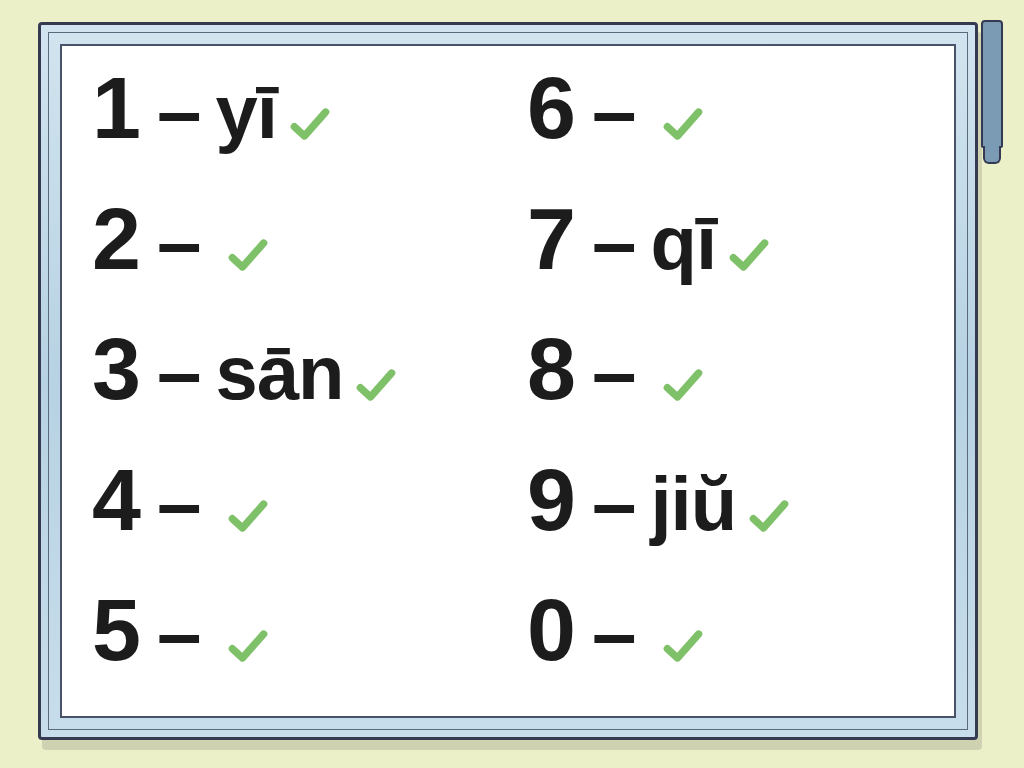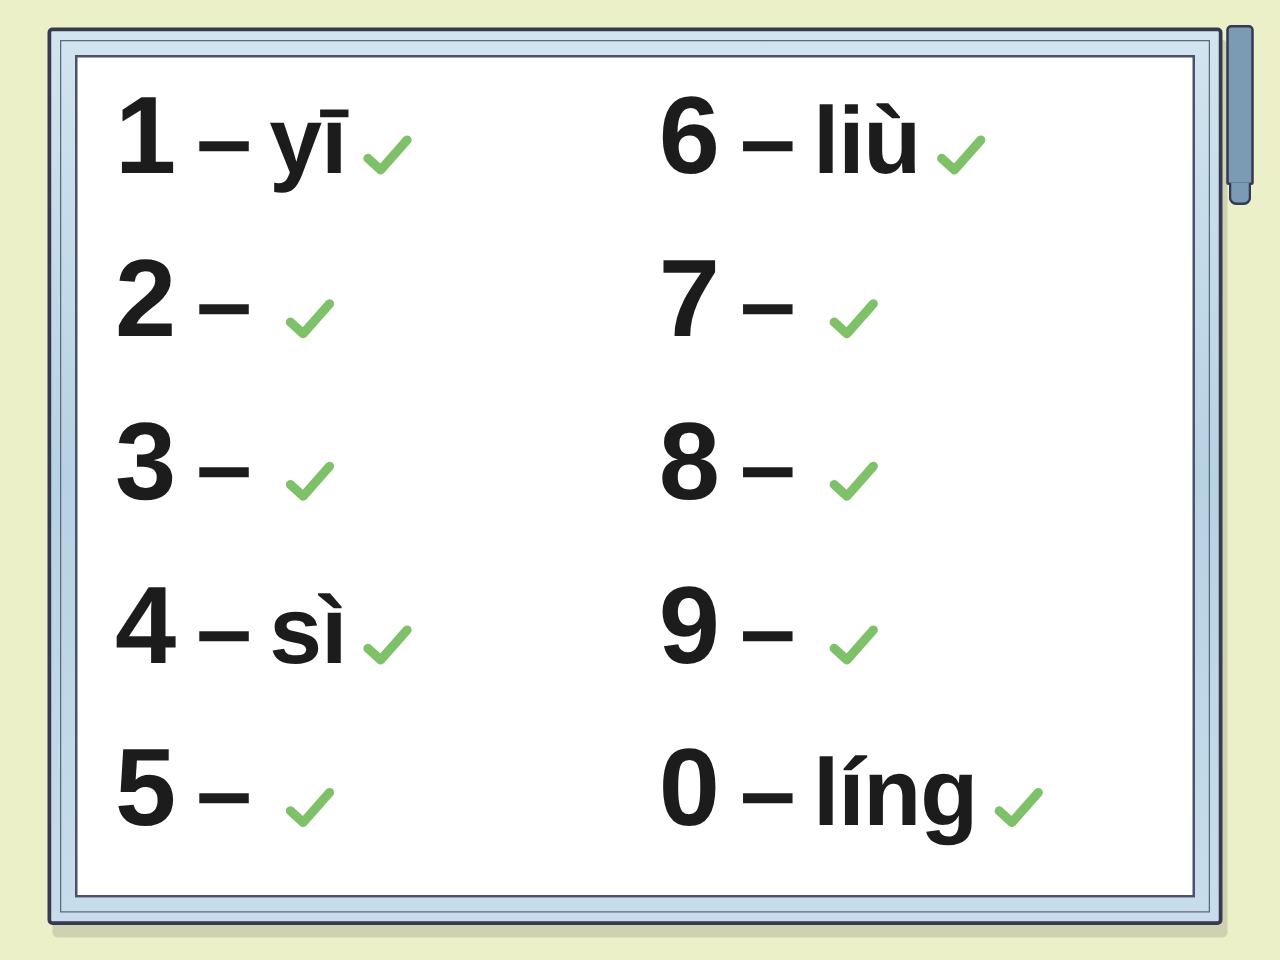--- a/index.html
+++ b/index.html
@@ -179,31 +179,31 @@
           <span class="check">
               <svg viewBox="0 0 50 50">
                 <path d="M8 28 L19 38 L42 12"></path>
               </svg>
             </span>
         </div>
 
         <div class="row">
           <span class="num">3</span>
           <span class="dash">–</span>
+          <span class="pinyin">sān</span>
           <span class="check">
               <svg viewBox="0 0 50 50">
                 <path d="M8 28 L19 38 L42 12"></path>
               </svg>
             </span>
         </div>
 
         <div class="row">
           <span class="num">4</span>
           <span class="dash">–</span>
-          <span class="pinyin">sì</span>
           <span class="check">
               <svg viewBox="0 0 50 50">
                 <path d="M8 28 L19 38 L42 12"></path>
               </svg>
             </span>
         </div>
 
         <div class="row">
           <span class="num">5</span>
           <span class="dash">–</span>
@@ -214,62 +214,62 @@
             </span>
         </div>
 
       </div>
 
       <div class="col col2">
 
         <div class="row">
           <span class="num">6</span>
           <span class="dash">–</span>
-          <span class="pinyin">liù</span>
           <span class="check">
               <svg viewBox="0 0 50 50">
                 <path d="M8 28 L19 38 L42 12"></path>
               </svg>
             </span>
         </div>
 
         <div class="row">
           <span class="num">7</span>
           <span class="dash">–</span>
+          <span class="pinyin">qī</span>
           <span class="check">
               <svg viewBox="0 0 50 50">
                 <path d="M8 28 L19 38 L42 12"></path>
               </svg>
             </span>
         </div>
 
         <div class="row">
           <span class="num">8</span>
           <span class="dash">–</span>
           <span class="check">
               <svg viewBox="0 0 50 50">
                 <path d="M8 28 L19 38 L42 12"></path>
               </svg>
             </span>
         </div>
 
         <div class="row">
           <span class="num">9</span>
           <span class="dash">–</span>
+          <span class="pinyin">jiŭ</span>
           <span class="check">
               <svg viewBox="0 0 50 50">
                 <path d="M8 28 L19 38 L42 12"></path>
               </svg>
             </span>
         </div>
 
         <div class="row">
           <span class="num">0</span>
           <span class="dash">–</span>
-          <span class="pinyin">líng</span>
           <span class="check">
               <svg viewBox="0 0 50 50">
                 <path d="M8 28 L19 38 L42 12"></path>
               </svg>
             </span>
         </div>
 
       </div>
 
     </div>

